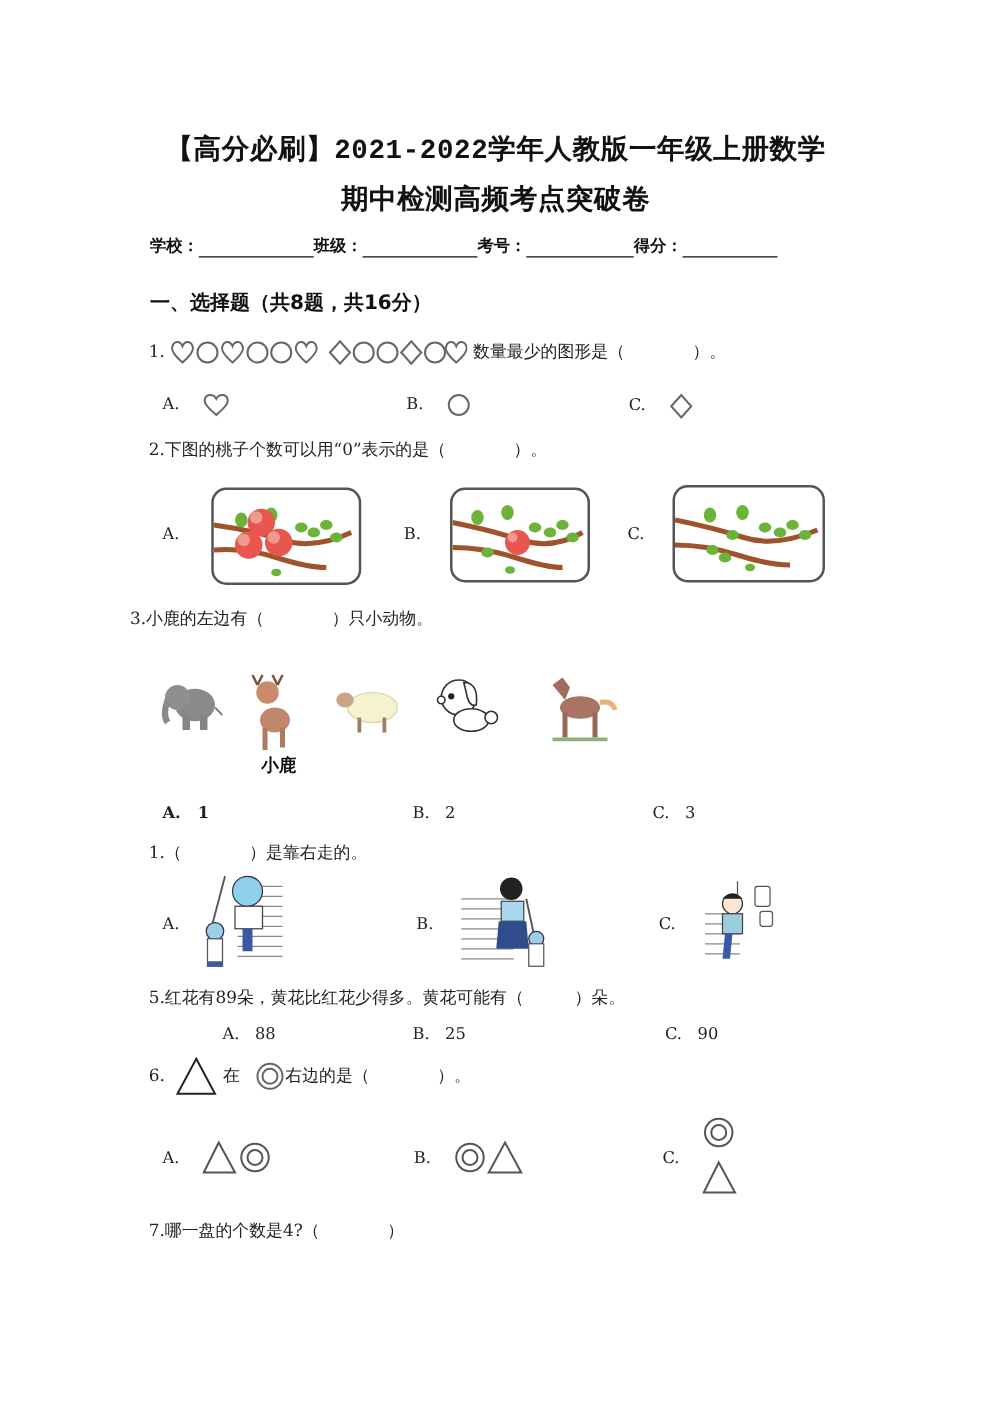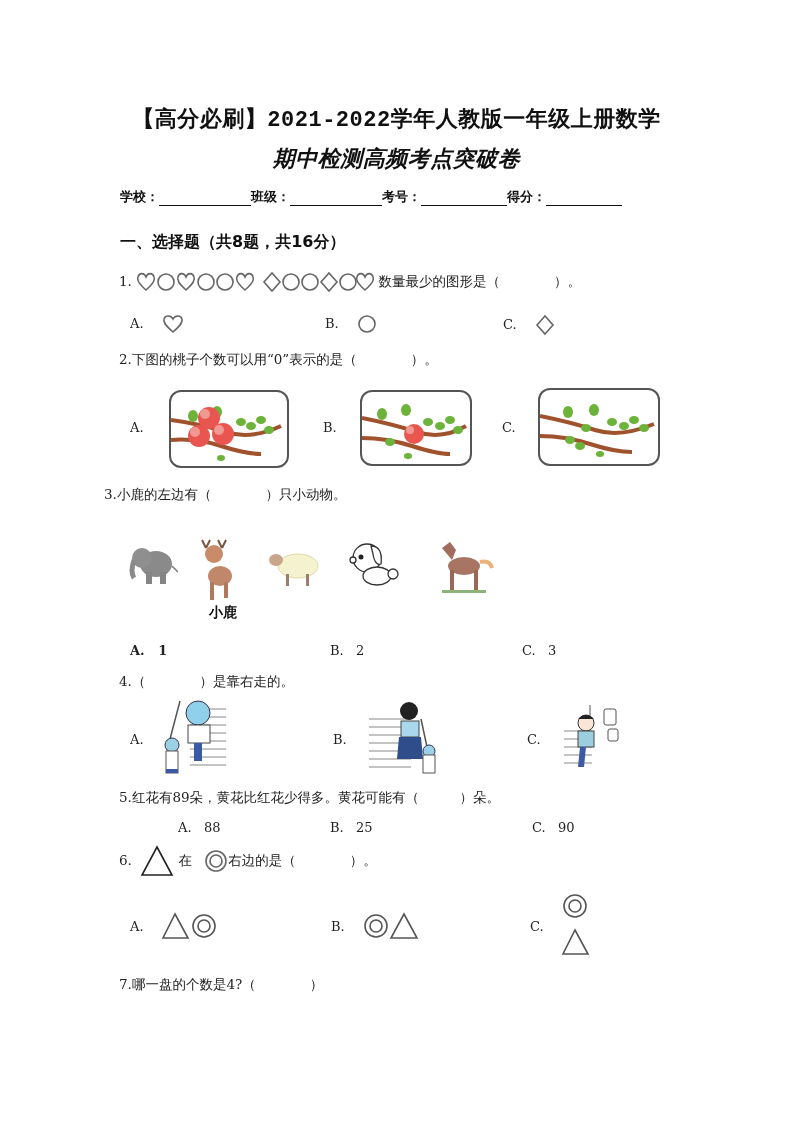--- a/index.html
+++ b/index.html
@@ -13,21 +13,21 @@
   .q { font-size: 13.5px; color: #222; }
   .opt { font-size: 13px; color: #222; }
   .shape-row svg { vertical-align: middle; }
   .pic-frame { position: absolute; border: 2px solid #555; border-radius: 12px; background: #fff; }
   .deer-label { font-family: "DejaVu Sans", "Liberation Sans", sans-serif; font-weight: bold; font-size: 14px; }
 </style>
 </head>
 <body>
 
 <div class="abs title" style="top:104px;font-family:Liberation Mono, monospace;">【高分必刷】2021-2022学年人教版一年级上册数学</div>
-<div class="abs title" style="top:144px;font-style:italic;">期中检测高频考点突破卷</div>
+<div class="abs title" style="top:144px;">期中检测高频考点突破卷</div>
 
 <div class="abs meta" style="top:188px; left:120px;">
   <span>学校：</span><span class="blank" style="width:92px;"></span><span>班级：</span><span class="blank" style="width:92px;"></span><span>考号：</span><span class="blank" style="width:86px;"></span><span>得分：</span><span class="blank" style="width:76px;"></span>
 </div>
 
 <div class="abs section" style="top:232px; left:120px;">一、选择题（共8题，共16分）</div>
 
 <div class="abs q shape-row" style="top:271px; left:119px;">
   <span>1.</span>
   <span>
@@ -196,21 +196,21 @@
 <div class="abs opt" style="top:643px; left:130px;font-weight:bold;">
   <span>A.</span>&nbsp;&nbsp;&nbsp;<span>1</span>
 </div>
 <div class="abs opt" style="top:643px; left:330px;">
   <span>B.</span>&nbsp;&nbsp;&nbsp;<span>2</span>
 </div>
 <div class="abs opt" style="top:643px; left:522px;">
   <span>C.</span>&nbsp;&nbsp;&nbsp;<span>3</span>
 </div>
 
-<div class="abs q" style="top:673px; left:119px;">4.（　　　　）是靠右走的。</div>
+<div class="abs q" style="top:673px; left:119px;">1.（　　　　）是靠右走的。</div>
 
 <div class="abs opt" style="top:732px; left:130px;">A.</div>
 <div class="abs" style="left:160px; top:699px;">
   <svg width="68" height="76" viewBox="0 0 68 76">
     <g stroke="#888" stroke-width="1">
         <line x1="30" y1="10" x2="66" y2="10"></line>
         <line x1="30" y1="18" x2="66" y2="18"></line>
         <line x1="30" y1="26" x2="66" y2="26"></line>
         <line x1="30" y1="34" x2="66" y2="34"></line>
         <line x1="30" y1="42" x2="66" y2="42"></line>

